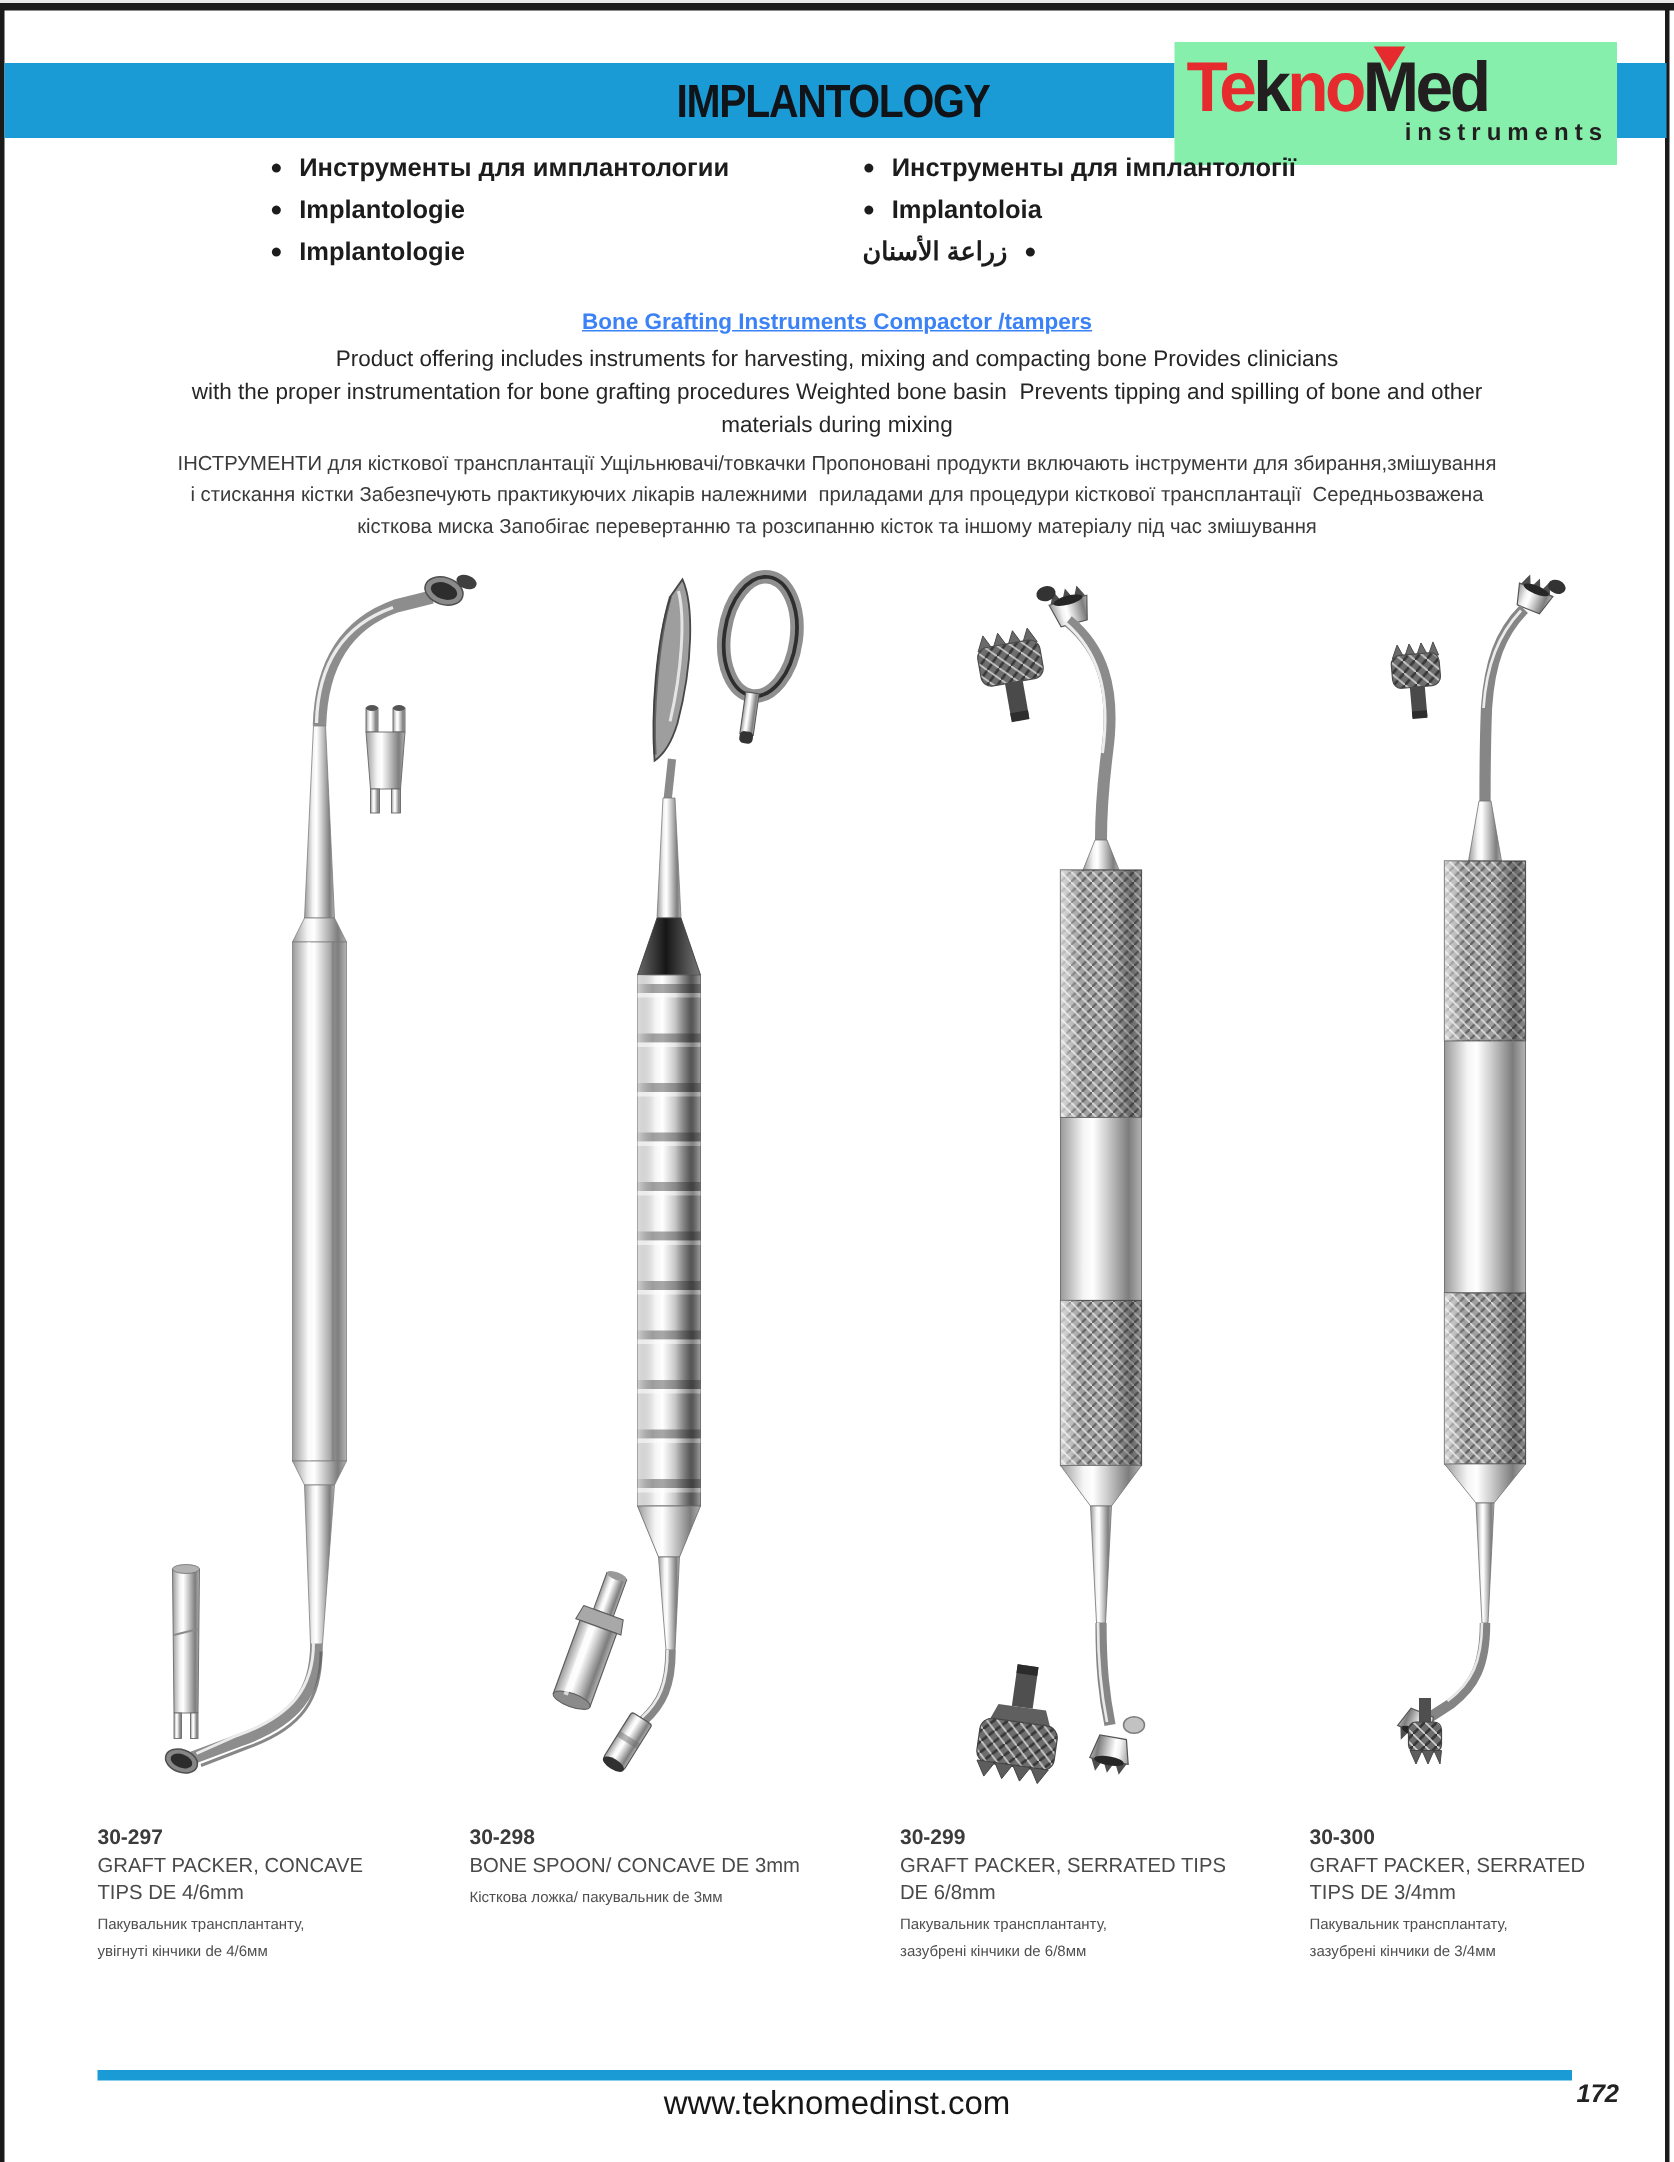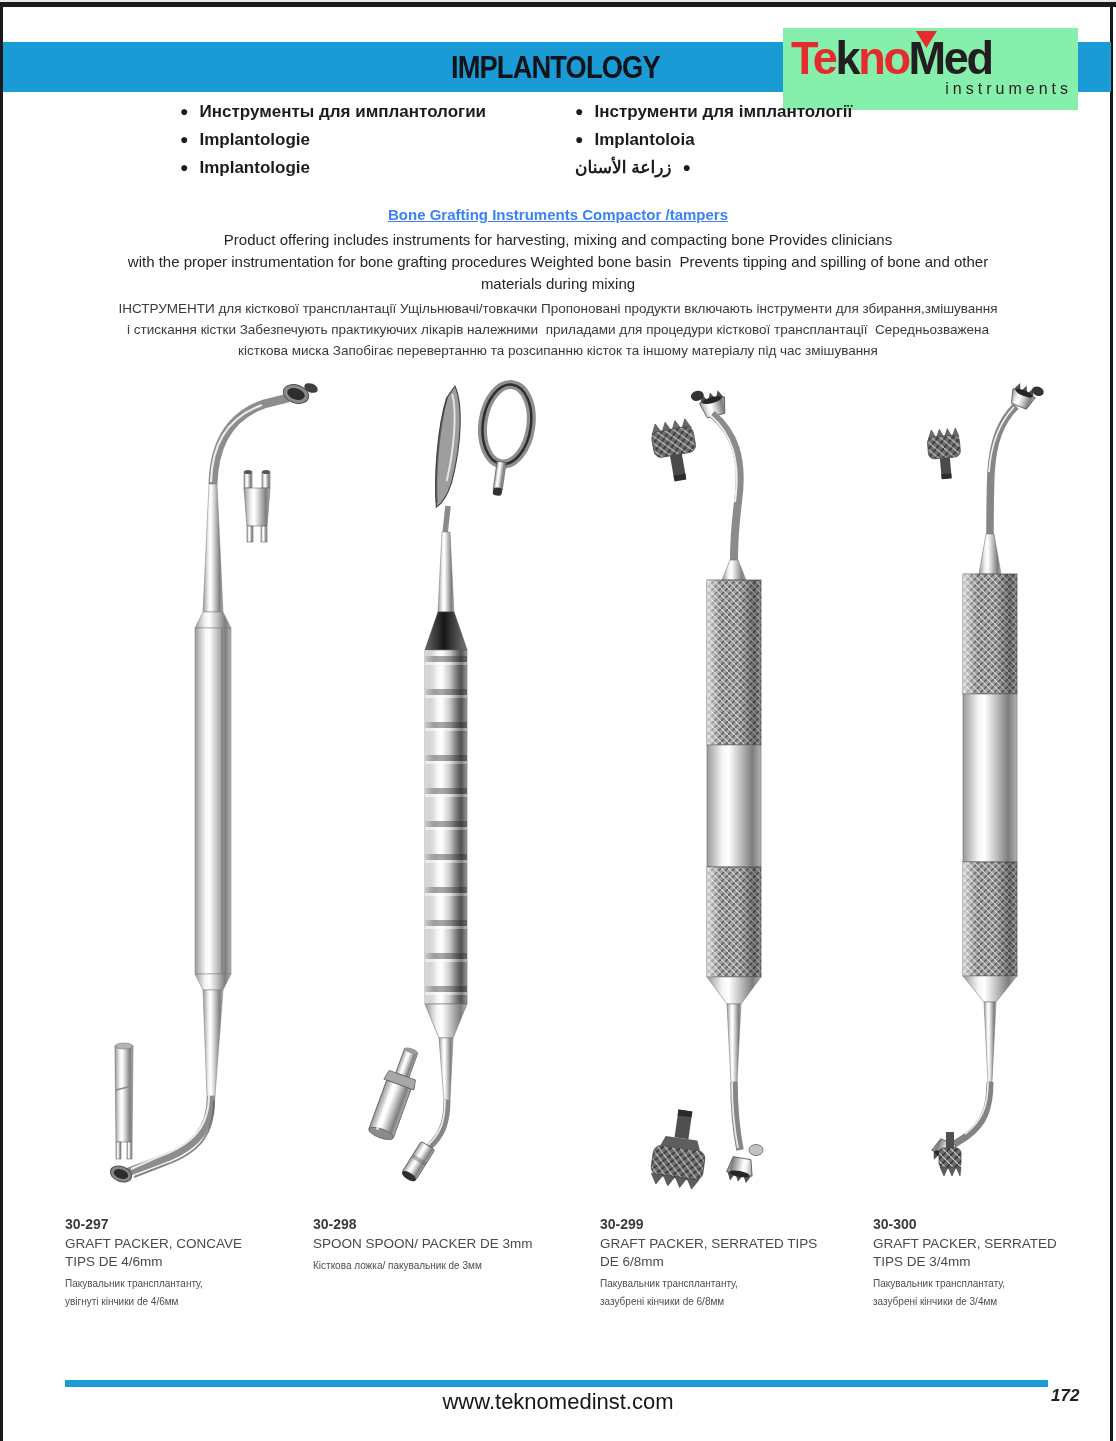--- a/index.html
+++ b/index.html
@@ -16,21 +16,21 @@
                 letter-spacing:-1px;transform:scaleX(.88);transform-origin:left center;white-space:nowrap;}
   .logo-box{position:absolute;left:783px;top:26px;width:295px;height:82px;background:#86efac;}
   .logo-line{position:absolute;left:8px;top:2px;font-size:47px;font-weight:800;letter-spacing:-2.5px;
              transform:scaleX(.96);transform-origin:left center;white-space:nowrap;}
   .logo-red{color:#e62b2e;}
   .logo-black{color:#231f20;}
   .logo-m{position:relative;display:inline-block;}
   .logo-m-accent{position:absolute;left:50%;top:1px;transform:translateX(-50%);width:0;height:0;
                  border-left:11px solid transparent;border-right:11px solid transparent;
                  border-top:17px solid #e62b2e;}
-  .logo-sub{position:absolute;right:6px;top:52px;font-size:16px;font-weight:400;color:#231f20;
+  .logo-sub{position:absolute;right:6px;top:52px;font-size:16px;font-weight:700;color:#231f20;
             letter-spacing:4px;}
   .header-square{position:absolute;left:1078px;top:40px;width:33px;height:50px;background:#1b9bd6;}
 
   
   .lang-wrap{position:absolute;left:180px;top:96px;width:720px;display:flex;}
   .lang-col{width:395px;}
   .lang-col.right{width:290px;}
   .lang-item{display:flex;align-items:baseline;font-size:17px;font-weight:700;color:#1c1c1c;
              line-height:27px;}
   .lang-bullet{font-size:14px;margin-right:11px;position:relative;top:-1px;}
@@ -93,21 +93,21 @@
           <span>Implantologie</span>
         </div>
       <div class="lang-item">
           <span class="lang-bullet">●</span>
           <span>Implantologie</span>
         </div>
     </div>
     <div class="lang-col right">
       <div class="lang-item">
           <span class="lang-bullet">●</span>
-          <span>Інструменти для імплантології</span>
+          <span>Инструменты для імплантології</span>
         </div>
       <div class="lang-item">
           <span class="lang-bullet">●</span>
           <span>Implantoloia</span>
         </div>
       <div class="lang-item rtl">
           <span class="lang-bullet">●</span>
           <span>زراعة الأسنان</span>
         </div>
     </div>
@@ -349,21 +349,21 @@
 
   <div class="caption cap-1">
     <div class="code">30-297</div>
     <div class="name">GRAFT PACKER, CONCAVE
 TIPS DE 4/6mm</div>
     <div class="desc">Пакувальник трансплантанту,
 увігнуті кінчики de 4/6мм</div>
   </div>
   <div class="caption cap-2">
     <div class="code">30-298</div>
-    <div class="name">SPOON SPOON/ PACKER DE 3mm</div>
+    <div class="name">BONE SPOON/ CONCAVE DE 3mm</div>
     <div class="desc">Кісткова ложка/ пакувальник de 3мм</div>
   </div>
   <div class="caption cap-3">
     <div class="code">30-299</div>
     <div class="name">GRAFT PACKER, SERRATED TIPS
 DE 6/8mm</div>
     <div class="desc">Пакувальник трансплантанту,
 зазубрені кінчики de 6/8мм</div>
   </div>
   <div class="caption cap-4">

